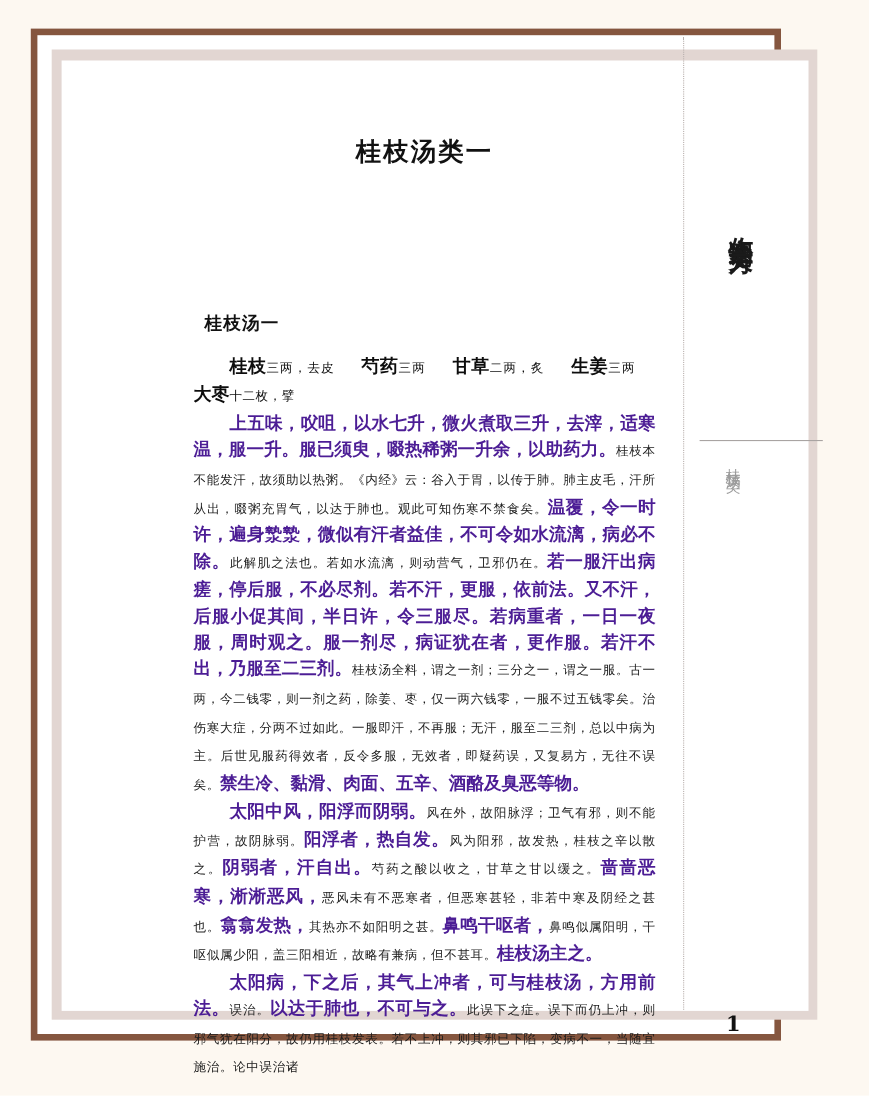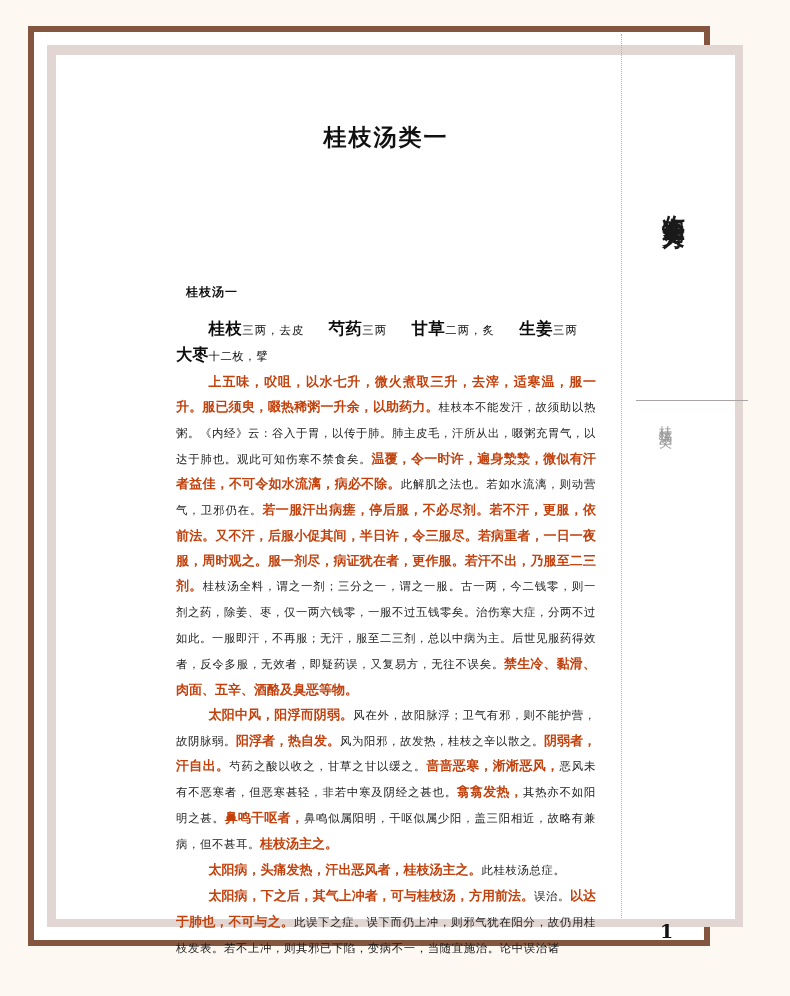--- a/index.html
+++ b/index.html
@@ -65,21 +65,21 @@
     font-size: 23px;
     font-weight: bold;
     color: #111;
     text-align: center;
     letter-spacing: 2px;
     margin: 0;
     padding-top: 14px;
   }
 
   #formula-heading {
-    font-size: 12px;
+    font-size: 16px;
     font-weight: bold;
     color: #111;
     margin: 0;
     padding-top: 131px;
     padding-left: 10px;
     letter-spacing: 1px;
     font-family: Liberation Serif, serif;
   }
 
   #body-flow {
@@ -95,24 +95,24 @@
 
   .para {
     margin: 0;
     text-indent: 2em;
     text-align: justify;
     text-justify: inter-character;
   }
 
   
   .main-text {
-    font-size: 13px;
-    font-weight: bold;
-    font-family: "DejaVu Serif", "Liberation Serif", serif;
-    color: #c2410c;
+    font-size: 16px;
+    font-weight: bold;
+    font-family: "DejaVu Serif", "Liberation Serif", serif;
+    color: #4c1d95;
   }
   
   .note-text {
     font-size: 11.4px;
     font-weight: normal;
     font-family: "DejaVu Serif", "Liberation Serif", serif;
     color: #1b1b1b;
     letter-spacing: 0.6px;
   }
   
@@ -205,21 +205,20 @@
         <span class="ing-sep"></span>
         <span><span>生姜</span><span class="dose">三两</span></span>
         <span class="ing-sep"></span>
         <span><span>大枣</span><span class="dose">十二枚，擘</span></span>
       </p>
 
       <p class="para"><span class="main-text">上五味，㕮咀，以水七升，微火煮取三升，去滓，适寒温，服一升。服已须臾，啜热稀粥一升余，以助药力。</span><span class="note-text">桂枝本不能发汗，故须助以热粥。《内经》云：谷入于胃，以传于肺。肺主皮毛，汗所从出，啜粥充胃气，以达于肺也。观此可知伤寒不禁食矣。</span><span class="main-text">温覆，令一时许，遍身漐漐，微似有汗者益佳，不可令如水流漓，病必不除。</span><span class="note-text">此解肌之法也。若如水流漓，则动营气，卫邪仍在。</span><span class="main-text">若一服汗出病瘥，停后服，不必尽剂。若不汗，更服，依前法。又不汗，后服小促其间，半日许，令三服尽。若病重者，一日一夜服，周时观之。服一剂尽，病证犹在者，更作服。若汗不出，乃服至二三剂。</span><span class="note-text">桂枝汤全料，谓之一剂；三分之一，谓之一服。古一两，今二钱零，则一剂之药，除姜、枣，仅一两六钱零，一服不过五钱零矣。治伤寒大症，分两不过如此。一服即汗，不再服；无汗，服至二三剂，总以中病为主。后世见服药得效者，反令多服，无效者，即疑药误，又复易方，无往不误矣。</span><span class="main-text">禁生冷、黏滑、肉面、五辛、酒酪及臭恶等物。</span></p>
 
       <p class="para"><span class="main-text">太阳中风，阳浮而阴弱。</span><span class="note-text">风在外，故阳脉浮；卫气有邪，则不能护营，故阴脉弱。</span><span class="main-text">阳浮者，热自发。</span><span class="note-text">风为阳邪，故发热，桂枝之辛以散之。</span><span class="main-text">阴弱者，汗自出。</span><span class="note-text">芍药之酸以收之，甘草之甘以缓之。</span><span class="main-text">啬啬恶寒，淅淅恶风，</span><span class="note-text">恶风未有不恶寒者，但恶寒甚轻，非若中寒及阴经之甚也。</span><span class="main-text">翕翕发热，</span><span class="note-text">其热亦不如阳明之甚。</span><span class="main-text">鼻鸣干呕者，</span><span class="note-text">鼻鸣似属阳明，干呕似属少阳，盖三阳相近，故略有兼病，但不甚耳。</span><span class="main-text">桂枝汤主之。</span></p>
 
-      <p class="para"><span class="main-text">太阳病，头痛发热，汗出恶风者，桂枝汤主之。</span><span class="note-text">此桂枝汤总症。</span></p>
 
       <p class="para"><span class="main-text">太阳病，下之后，其气上冲者，可与桂枝汤，方用前法。</span><span class="note-text">误治。</span><span class="main-text">以达于肺也，不可与之。</span><span class="note-text">此误下之症。误下而仍上冲，则邪气犹在阳分，故仍用桂枝发表。若不上冲，则其邪已下陷，变病不一，当随宜施治。论中误治诸</span></p>
 
     </div>
   </div>
 
   <div id="margin-col">
     <div id="seal-title">伤寒论类方</div>
   </div>
 

